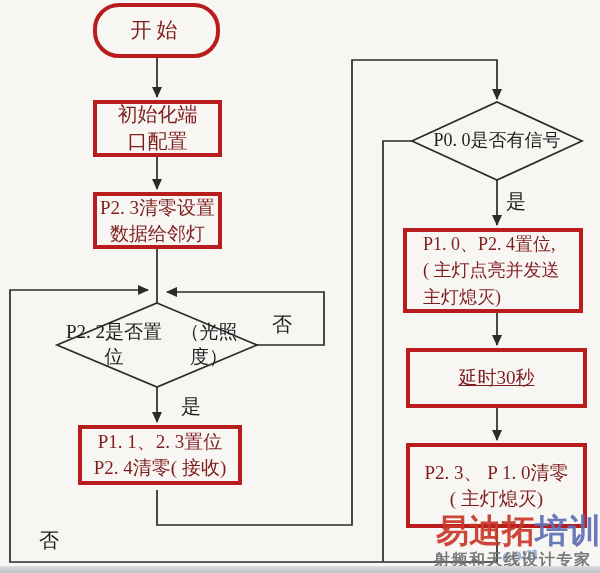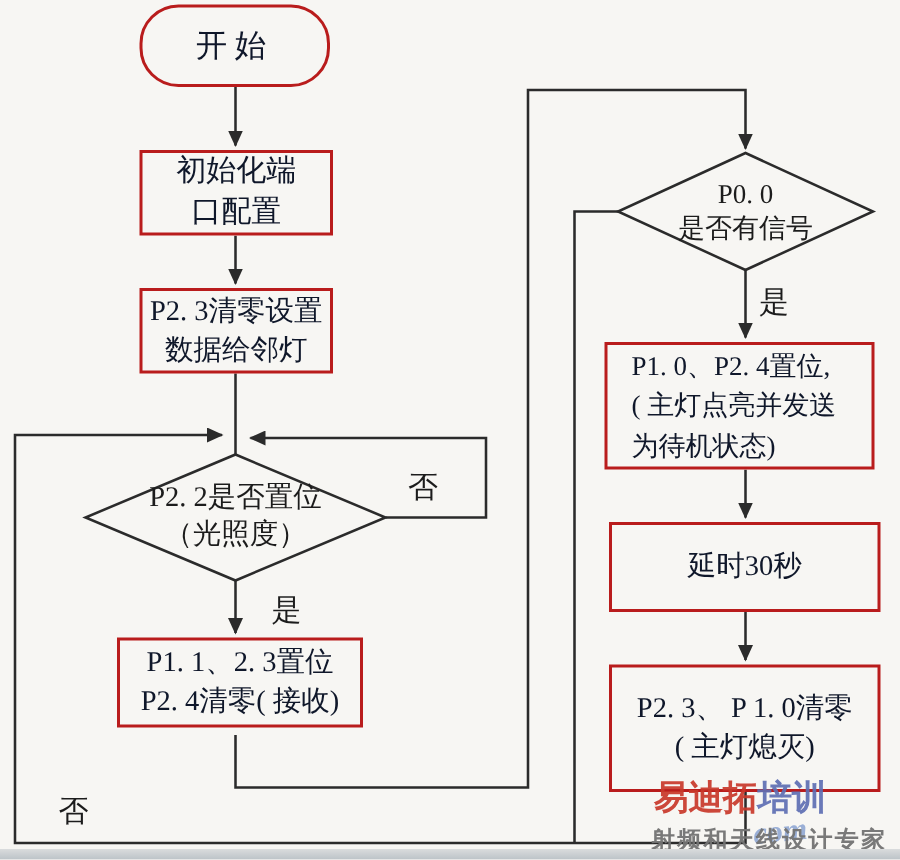--- a/index.html
+++ b/index.html
@@ -13,47 +13,47 @@
     background:#f7f6f3;
     overflow:hidden;
     color:#1f1f1f;
   }
   #connectors{position:absolute;left:0;top:0;width:600px;height:573px;}
   .node{
     position:absolute;
     box-sizing:border-box;
     display:flex;flex-direction:column;
     align-items:center;justify-content:center;
-    border:2px solid #b91c1c;
+    border:4px solid #b91c1c;
     background:#f7f6f3;
     text-align:center;
     line-height:1.35;
     font-size:19px;
-    color:#0f172a;
+    color:#7f1d1d;
   }
   .node .ln{display:block;white-space:nowrap;}
   .terminator{border-radius:26px;}
   .dtext{
     position:absolute;box-sizing:border-box;
-    display:flex;flex-direction:column;align-items:center;justify-content:center;
+    display:flex;align-items:center;justify-content:center;
     text-align:center;background:transparent;border:none;
     font-size:19px;line-height:1.3;color:#1c1c1c;
   }
   .edge-label{
     position:absolute;
     font-size:20px;color:#1c1c1c;
     white-space:nowrap;
   }
   .left-al{align-items:flex-start;text-align:right;padding-left:16px;}
   
   #watermark{position:absolute;left:434px;top:516px;width:166px;height:57px;}
   .wm-logo{
     position:absolute;left:2px;top:0px;
     font-family:"Liberation Sans","DejaVu Sans",sans-serif;
-    font-weight:bold;font-size:23px;line-height:30px;
+    font-weight:bold;font-size:33px;line-height:30px;
     letter-spacing:0px;white-space:nowrap;opacity:.92;
   }
   .wm-red{color:#c9392b;}
   .wm-blue{color:#5f6fb4;}
   .wm-script{
     position:absolute;left:68px;top:26px;
     font-family:"Liberation Serif",serif;
     font-style:italic;font-weight:bold;
     font-size:21px;color:#8aa3d2;opacity:.85;
     transform:rotate(-6deg);white-space:nowrap;
@@ -134,24 +134,24 @@
   </div>
 
   <div class="dtext" style="left:412px;top:112px;width:170px;height:58px;font-size:18px;">
     <span class="ln">P0. 0</span>
     <span class="ln">是否有信号</span>
   </div>
 
   <div class="node left-al" style="left:403px;top:228px;width:180px;height:85px;font-size:18px;line-height:1.45;">
     <span class="ln">P1. 0、P2. 4置位,</span>
     <span class="ln">( 主灯点亮并发送</span>
-    <span class="ln">为待机状态)</span>
+    <span class="ln">主灯熄灭)</span>
   </div>
 
-  <div class="node" style="left:406px;top:348px;width:181px;height:60px;">
+  <div class="node" style="left:406px;top:348px;width:181px;height:60px;text-decoration:underline;">
     <span class="ln">延时30秒</span>
   </div>
 
   <div class="node" style="left:406px;top:443px;width:181px;height:85px;">
     <span class="ln">P2. 3、 P 1. 0清零</span>
     <span class="ln">( 主灯熄灭)</span>
   </div>
 
   <div class="edge-label" style="left:272px;top:311px;">否</div>
   <div class="edge-label" style="left:181px;top:393px;">是</div>

